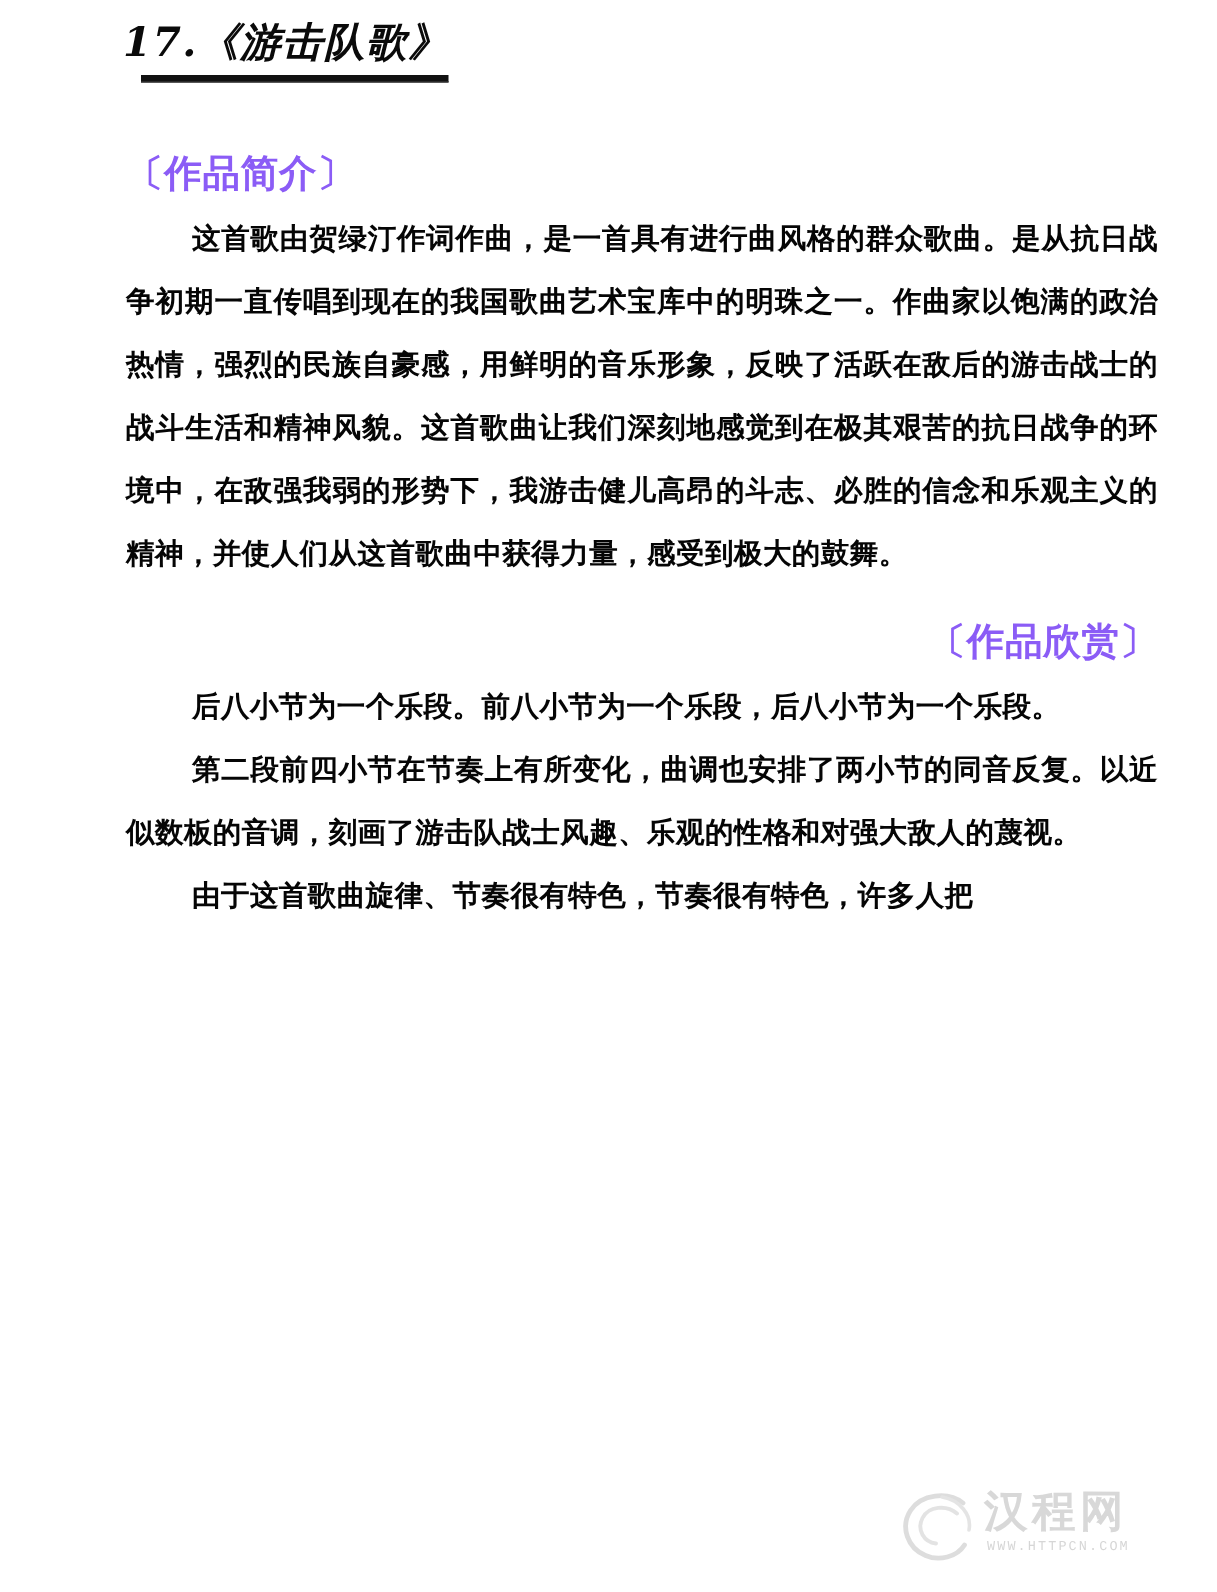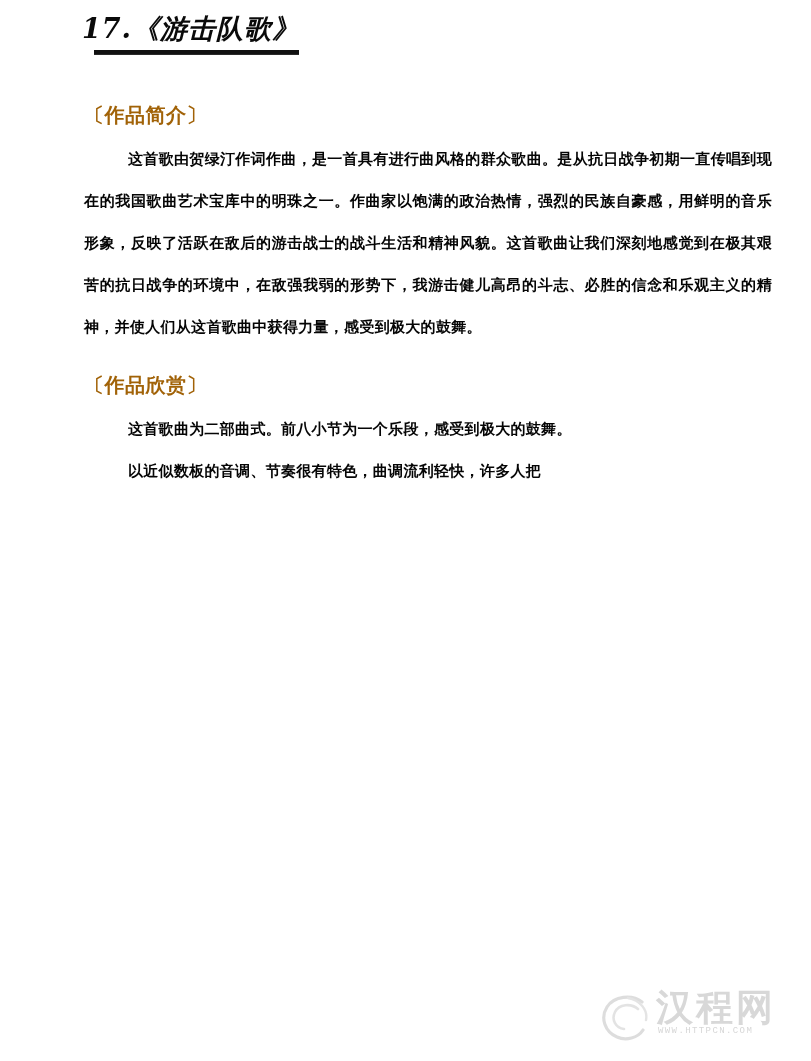--- a/index.html
+++ b/index.html
@@ -53,37 +53,37 @@
 
   
   .content {
     position: absolute;
     left: 84px;
     top: 96px;
     width: 688px;
   }
 
   .section-head {
-    font-family: Liberation Mono, monospace;
+    font-family: Liberation Serif, serif;
     font-weight: bold;
-    font-size: 20px;
+    font-size: 25px;
     line-height: 42px;
     letter-spacing: 0.5px;
-    color: #a16207;
+    color: #8b5cf6;
     margin: 0;
     padding: 0;
     white-space: nowrap;
   }
   .section-head.first { margin-top: 0px; }
-  .section-head.second { margin-top: 18px; }
+  .section-head.second { margin-top: 18px; text-align: right; }
 
   p.para {
     font-family: "DejaVu Serif", serif;
     font-weight: bold;
-    font-size: 15px;
+    font-size: 19px;
     line-height: 42px;
     letter-spacing: 0.3px;
     color: #050505;
     margin: 0;
     padding: 0;
     text-align: justify;
     text-justify: inter-character;
     text-indent: 44px;
     word-break: break-all;
   }
@@ -105,21 +105,21 @@
     top: 4px;
     width: 56px;
     height: 52px;
   }
   .wm-chars {
     position: absolute;
     left: 60px;
     top: 2px;
     font-family: "DejaVu Serif", serif;
     font-weight: bold;
-    font-size: 37px;
+    font-size: 29px;
     line-height: 34px;
     letter-spacing: 3px;
     color: #b9b9b9;
     white-space: nowrap;
   }
   .wm-url {
     position: absolute;
     left: 62px;
     top: 38px;
     font-family: Liberation Mono, monospace;
@@ -149,26 +149,27 @@
   </div>
 
   <div class="content">
 
     <div class="section-head first">〔作品简介〕</div>
 
     <p class="para">这首歌由贺绿汀作词作曲，是一首具有进行曲风格的群众歌曲。是从抗日战争初期一直传唱到现在的我国歌曲艺术宝库中的明珠之一。作曲家以饱满的政治热情，强烈的民族自豪感，用鲜明的音乐形象，反映了活跃在敌后的游击战士的战斗生活和精神风貌。这首歌曲让我们深刻地感觉到在极其艰苦的抗日战争的环境中，在敌强我弱的形势下，我游击健儿高昂的斗志、必胜的信念和乐观主义的精神，并使人们从这首歌曲中获得力量，感受到极大的鼓舞。</p>
 
     <div class="section-head second">〔作品欣赏〕</div>
 
-    <p class="para">这首歌曲为二部曲式。前八小节为一个乐段，感受到极大的鼓舞。</p>
+    <p class="para">后八小节为一个乐段。前八小节为一个乐段，后八小节为一个乐段。</p>
 
 
+    <p class="para">第二段前四小节在节奏上有所变化，曲调也安排了两小节的同音反复。以近似数板的音调，刻画了游击队战士风趣、乐观的性格和对强大敌人的蔑视。</p>
 
 
-    <p class="para">以近似数板的音调、节奏很有特色，曲调流利轻快，许多人把</p>
+    <p class="para">由于这首歌曲旋律、节奏很有特色，节奏很有特色，许多人把</p>
 
   </div>
 
   <div class="watermark">
     <span class="wm-logo">
       <svg width="56" height="52" viewBox="0 0 56 52" aria-hidden="true">
         <path d="M44 10 C34 2, 16 4, 9 15 C2 26, 7 40, 19 45 C28 49, 40 46, 45 38" fill="none" stroke="#c2c2c2" stroke-width="3.2" stroke-linecap="round"></path>
         <path d="M40 17 C33 11, 21 12, 17 20 C13 28, 18 36, 26 37" fill="none" stroke="#cdcdcd" stroke-width="2.6" stroke-linecap="round"></path>
         <path d="M30 6 C42 8, 50 18, 48 28" fill="none" stroke="#cfcfcf" stroke-width="2.4" stroke-linecap="round"></path>
       </svg>

